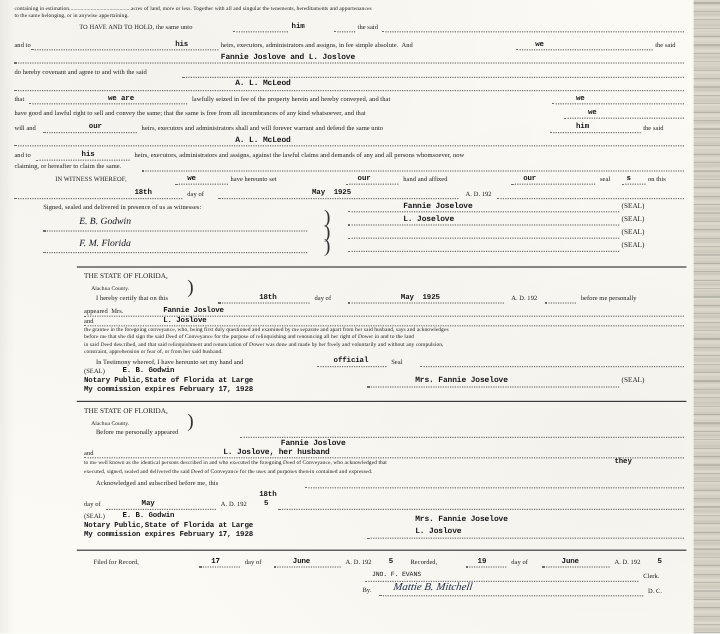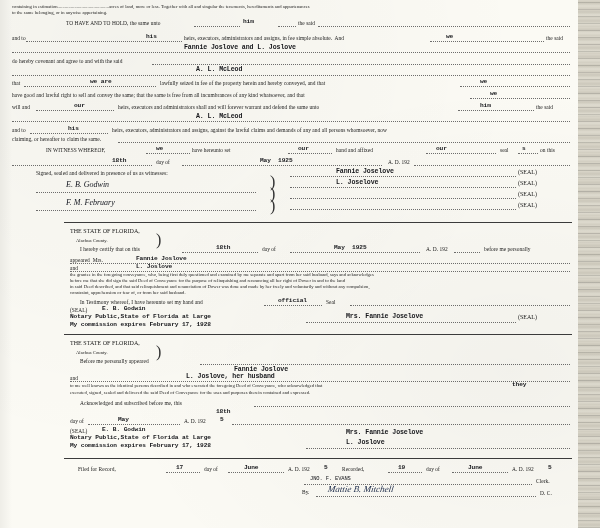--- a/index.html
+++ b/index.html
@@ -145,21 +145,21 @@
     <div class="rule" style="left:284px;top:187px;width:226px;"></div>
 
     <span class="paren" style="left:512px;top:191px;">(SEAL)</span>
     <div class="rule" style="left:284px;top:198px;width:226px;"></div>
 
     <span class="paren" style="left:512px;top:202px;">(SEAL)</span>
     <div class="rule" style="left:284px;top:209px;width:226px;"></div>
 
     <div class="sig" style="left:60px;top:180px;">E. B. Godwin</div>
     <div class="rule" style="left:30px;top:192px;width:220px;"></div>
-    <div class="sig" style="left:60px;top:198px;">F. M. February</div>
+    <div class="sig" style="left:60px;top:198px;">F. M. Florida</div>
     <div class="rule" style="left:30px;top:210px;width:220px;"></div>
 
     <div class="hr" style="left:58px;top:222px;width:508px;"></div>
 
     <div class="txt md" style="left:64px;top:228px;">THE STATE OF FLORIDA,</div>
     <div class="brace" style="left:150px;top:236px;">)</div>
     <div class="txt tiny" style="left:70px;top:238px;">Alachua County.</div>
 
     <div class="txt sm" style="left:74px;top:246px;">I hereby certify that on this</div>
     <div class="fill b" style="left:210px;top:244px;">18th</div>

